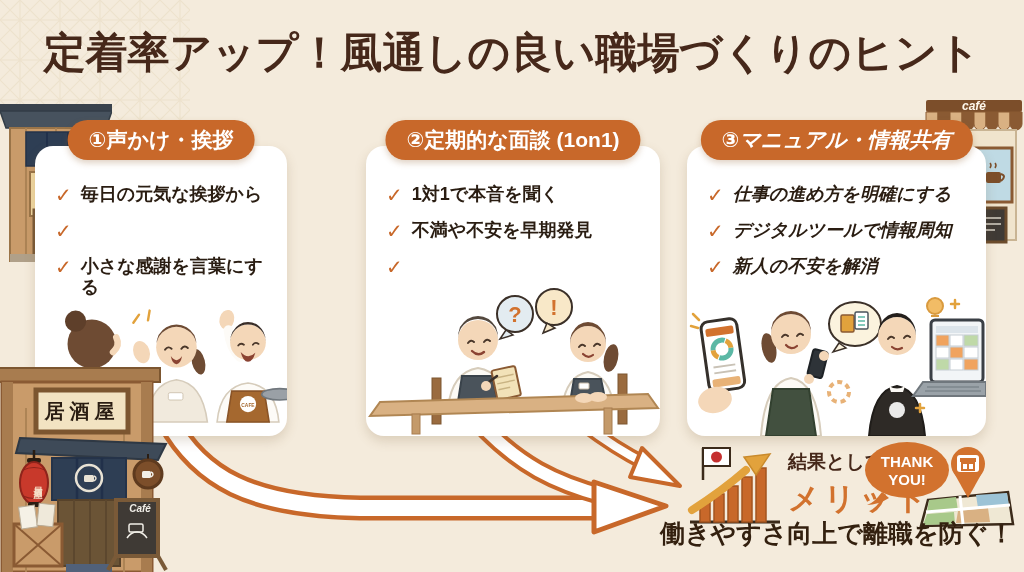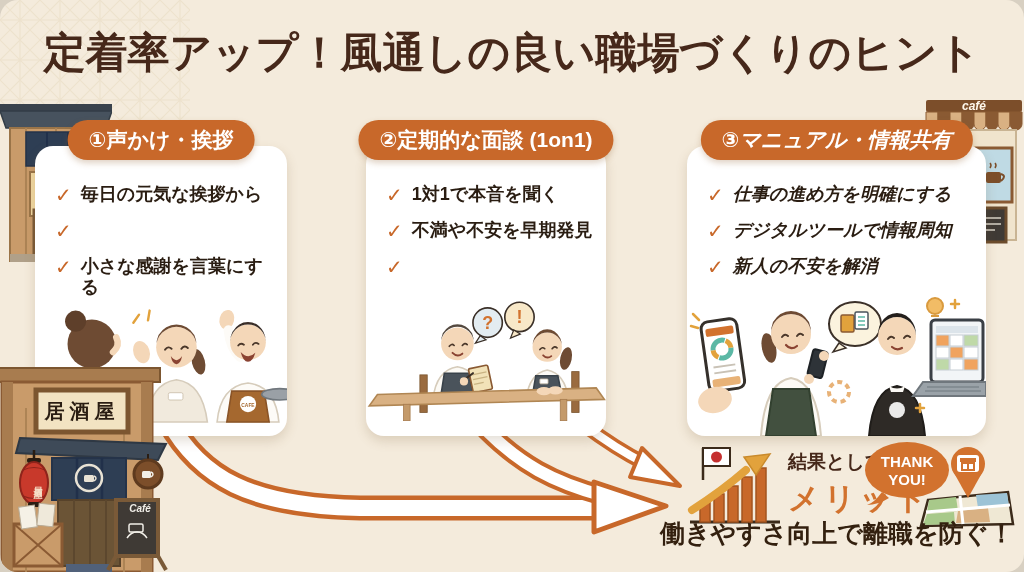--- a/index.html
+++ b/index.html
@@ -1,39 +1,39 @@
 <!DOCTYPE html>
 <html style="--background: #F4EBDC; --card: #FFFFFF; --accent-orange: #C8682A; --highlight-orange: #D2722E; --title-brown: #46281A; --text-dark: #2A1D12; --lantern-red: #C8392B; --noren-navy: #2E3E54;"><head>
 <meta charset="utf-8">
 <style>
   :root{
     --background:#F4EBDC; --card:#FFFFFF; --accent-orange:#C8682A; --highlight-orange:#D2722E;
     --title-brown:#46281A; --text-dark:#2A1D12; --lantern-red:#C8392B; --noren-navy:#2E3E54;
   }
   html,body{margin:0;padding:0;}
   body{font-family:"Liberation Sans","DejaVu Sans",sans-serif;background:#d8d0c2;}
-  .canvas{position:relative;width:1024px;height:572px;background:var(--background,#F4EBDC);overflow:hidden;border-radius:18px;}
+  .canvas{position:relative;width:1024px;height:572px;background:var(--background,#F4EBDC);overflow:hidden;}
 
   .pattern{position:absolute;inset:0;z-index:0;pointer-events:none;}
 
   .title{position:absolute;top:30px;left:0;width:100%;text-align:center;z-index:1;
     font-size:42px;font-weight:800;color:var(--title-brown,#46281A);letter-spacing:0px;line-height:1.1;}
 
   .building{position:absolute;z-index:1;}
   .building svg{display:block;width:100%;height:100%;}
   .b-topleft{left:0;top:84px;width:112px;height:178px;}
   .b-topright{left:924px;top:86px;width:100px;height:158px;}
   .b-bottomleft{left:-4px;top:338px;width:196px;height:234px;z-index:4;}
 
   .arrows{position:absolute;inset:0;z-index:2;pointer-events:none;}
 
   .card{position:absolute;top:146px;height:290px;background:var(--card,#FFFFFF);border-radius:18px;
     box-shadow:0 5px 12px rgba(120,88,52,.20);z-index:3;}
   .card1{left:35px;width:252px;}
-  .card2{left:366px;width:240px;}
+  .card2{left:366px;width:294px;}
   .card3{left:687px;width:299px;font-style:italic;}
   .pill{position:absolute;top:-26px;left:50%;transform:translateX(-50%);height:40px;line-height:40px;
     background:var(--accent-orange,#C8682A);color:#fff;font-weight:800;font-size:21px;border-radius:22px;
     padding:0 21px;white-space:nowrap;box-shadow:0 3px 6px rgba(140,90,40,.28);}
   .bullets{margin:38px 12px 0 20px;display:flex;flex-direction:column;gap:15px;}
   .bullet{display:flex;align-items:flex-start;gap:9px;}
   .check{color:var(--accent-orange,#C8682A);font-size:20px;font-weight:900;line-height:1;margin-top:1px;}
   .btext{font-size:18px;font-weight:700;color:var(--text-dark,#2A1D12);line-height:1.15;letter-spacing:0px;}
   .illus{position:absolute;left:0;right:0;bottom:0;height:150px;border-radius:0 0 18px 18px;overflow:hidden;}
   .illus svg{display:block;width:100%;height:100%;}

